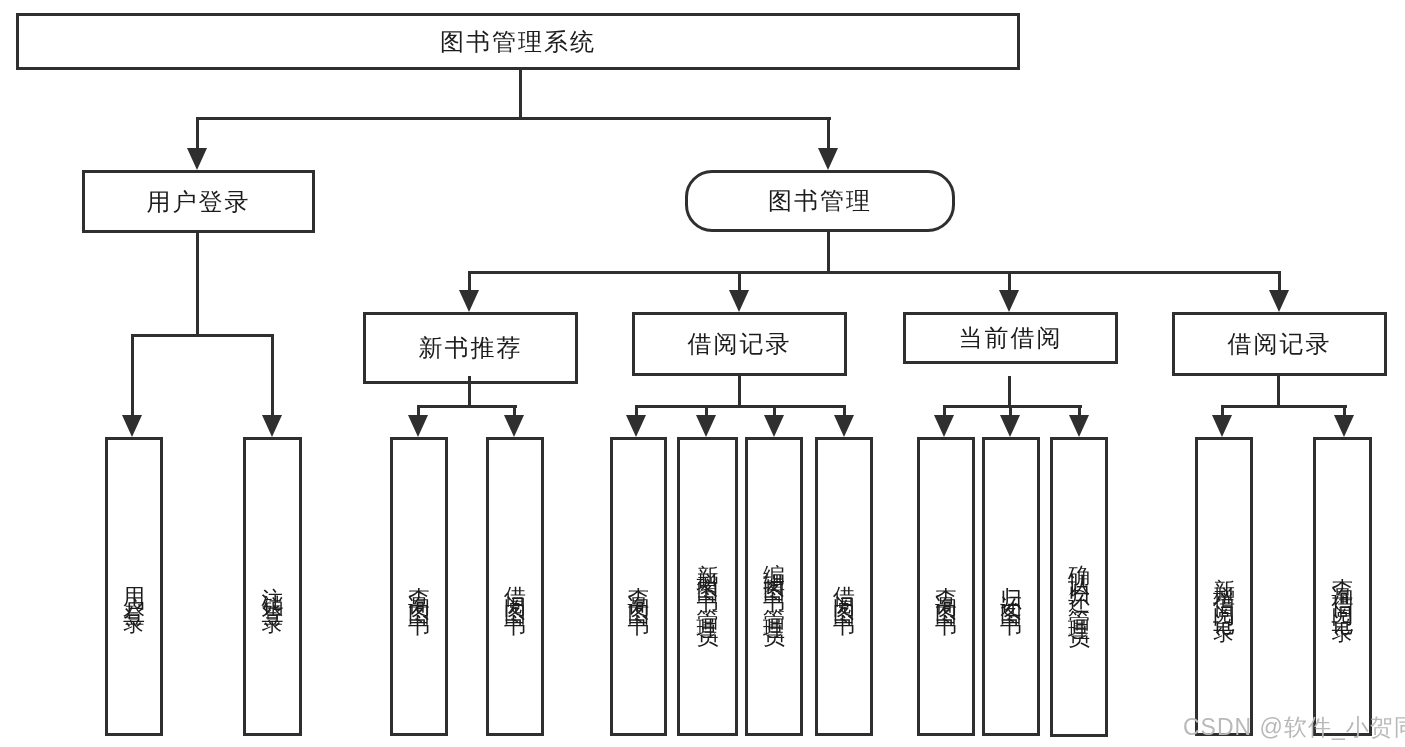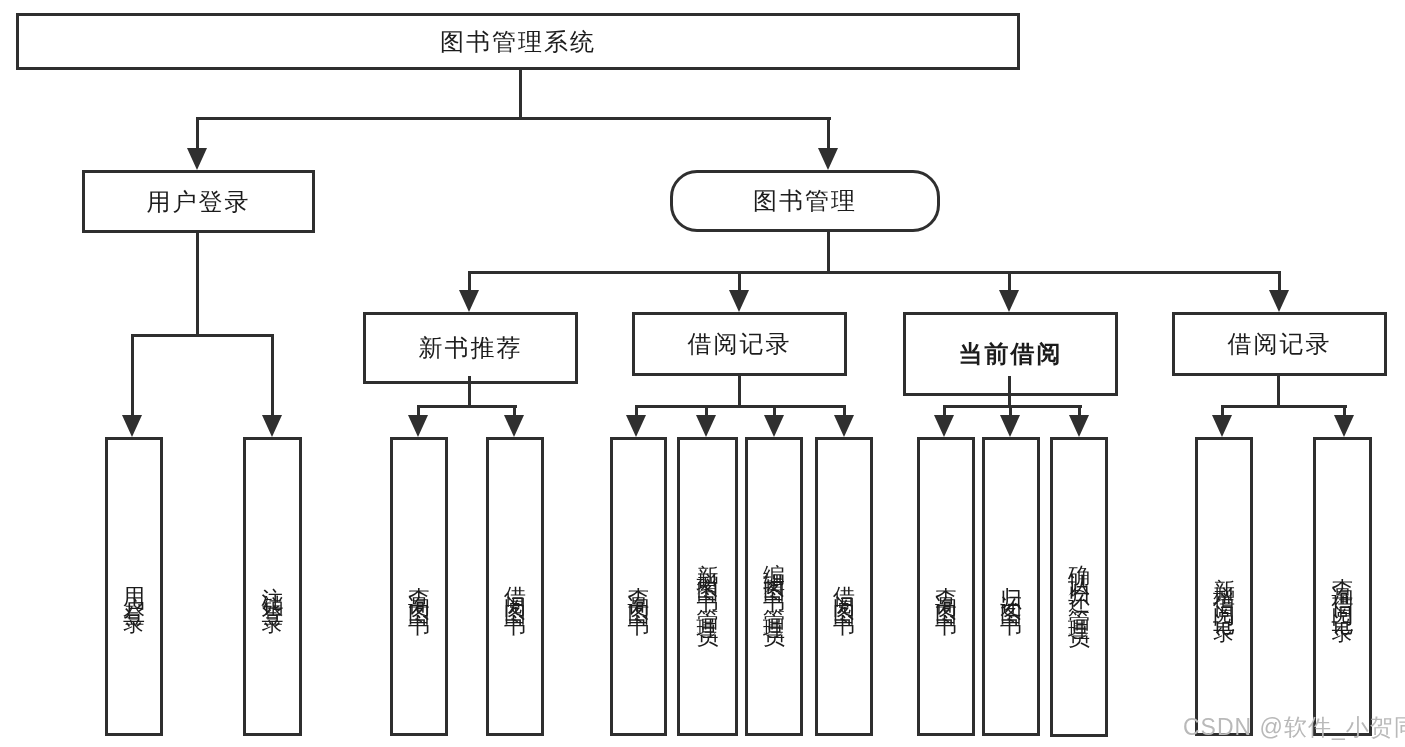--- a/index.html
+++ b/index.html
@@ -58,21 +58,21 @@
   <div class="line" style="left:519px;top:69px;width:3px;height:50px;"></div>
   <div class="line" style="left:196px;top:117px;width:635px;height:3px;"></div>
   <div class="line" style="left:196px;top:117px;width:3px;height:33px;"></div>
   <div class="arrow" style="left:187px;top:148px;"></div>
   <div class="line" style="left:827px;top:117px;width:3px;height:33px;"></div>
   <div class="arrow" style="left:818px;top:148px;"></div>
 
   <div class="box hbox" style="left:82px;top:170px;width:233px;height:63px;">
     <span>用户登录</span>
   </div>
-  <div class="box hbox" style="left:670px;top:170px;width:270px;height:62px;border-radius:27px;">
+  <div class="box hbox" style="left:685px;top:170px;width:270px;height:62px;border-radius:27px;">
     <span>图书管理</span>
   </div>
 
   <div class="line" style="left:196px;top:233px;width:3px;height:104px;"></div>
   <div class="line" style="left:131px;top:334px;width:143px;height:3px;"></div>
   <div class="line" style="left:131px;top:334px;width:3px;height:82px;"></div>
   <div class="arrow" style="left:122px;top:415px;"></div>
   <div class="line" style="left:271px;top:334px;width:3px;height:82px;"></div>
   <div class="arrow" style="left:262px;top:415px;"></div>
 
@@ -86,21 +86,21 @@
   <div class="arrow" style="left:999px;top:290px;"></div>
   <div class="line" style="left:1278px;top:271px;width:3px;height:22px;"></div>
   <div class="arrow" style="left:1269px;top:290px;"></div>
 
   <div class="box hbox" style="left:363px;top:312px;width:215px;height:72px;">
     <span>新书推荐</span>
   </div>
   <div class="box hbox" style="left:632px;top:312px;width:215px;height:64px;">
     <span>借阅记录</span>
   </div>
-  <div class="box hbox" style="left:903px;top:312px;width:215px;height:84px;font-weight:bold;">
+  <div class="box hbox" style="left:903px;top:312px;width:215px;height:52px;">
     <span>当前借阅</span>
   </div>
   <div class="box hbox" style="left:1172px;top:312px;width:215px;height:64px;">
     <span>借阅记录</span>
   </div>
 
   <div class="line" style="left:468px;top:376px;width:3px;height:31px;"></div>
   <div class="line" style="left:417px;top:405px;width:100px;height:3px;"></div>
   <div class="line" style="left:417px;top:405px;width:3px;height:13px;"></div>
   <div class="arrow" style="left:408px;top:415px;"></div>

